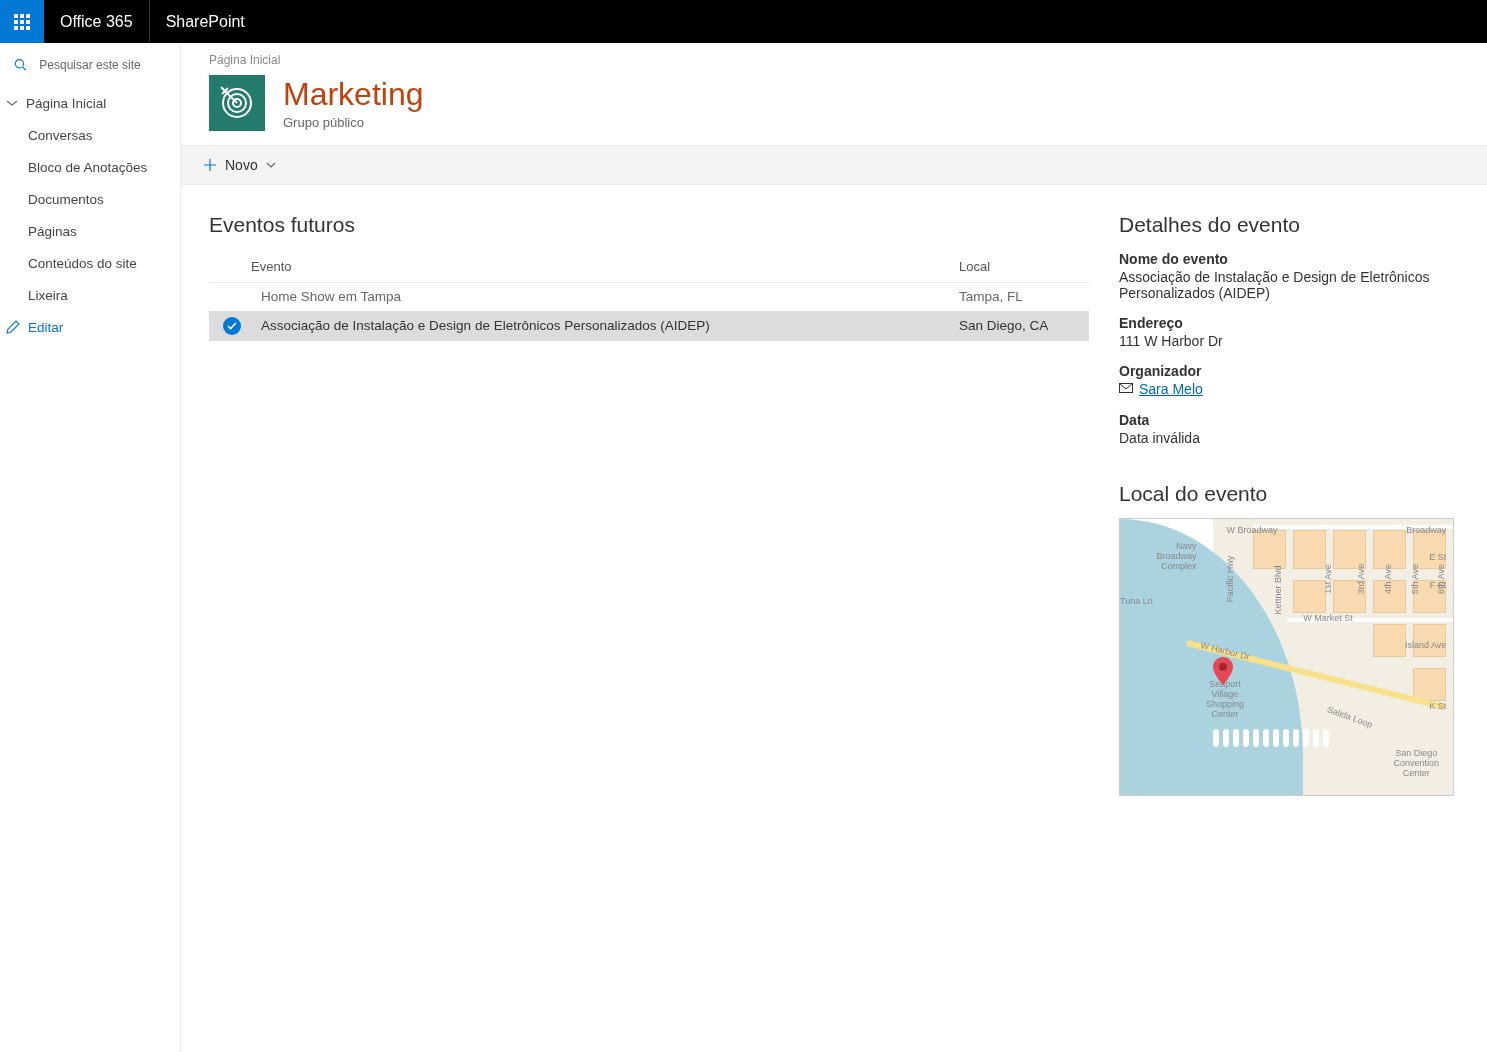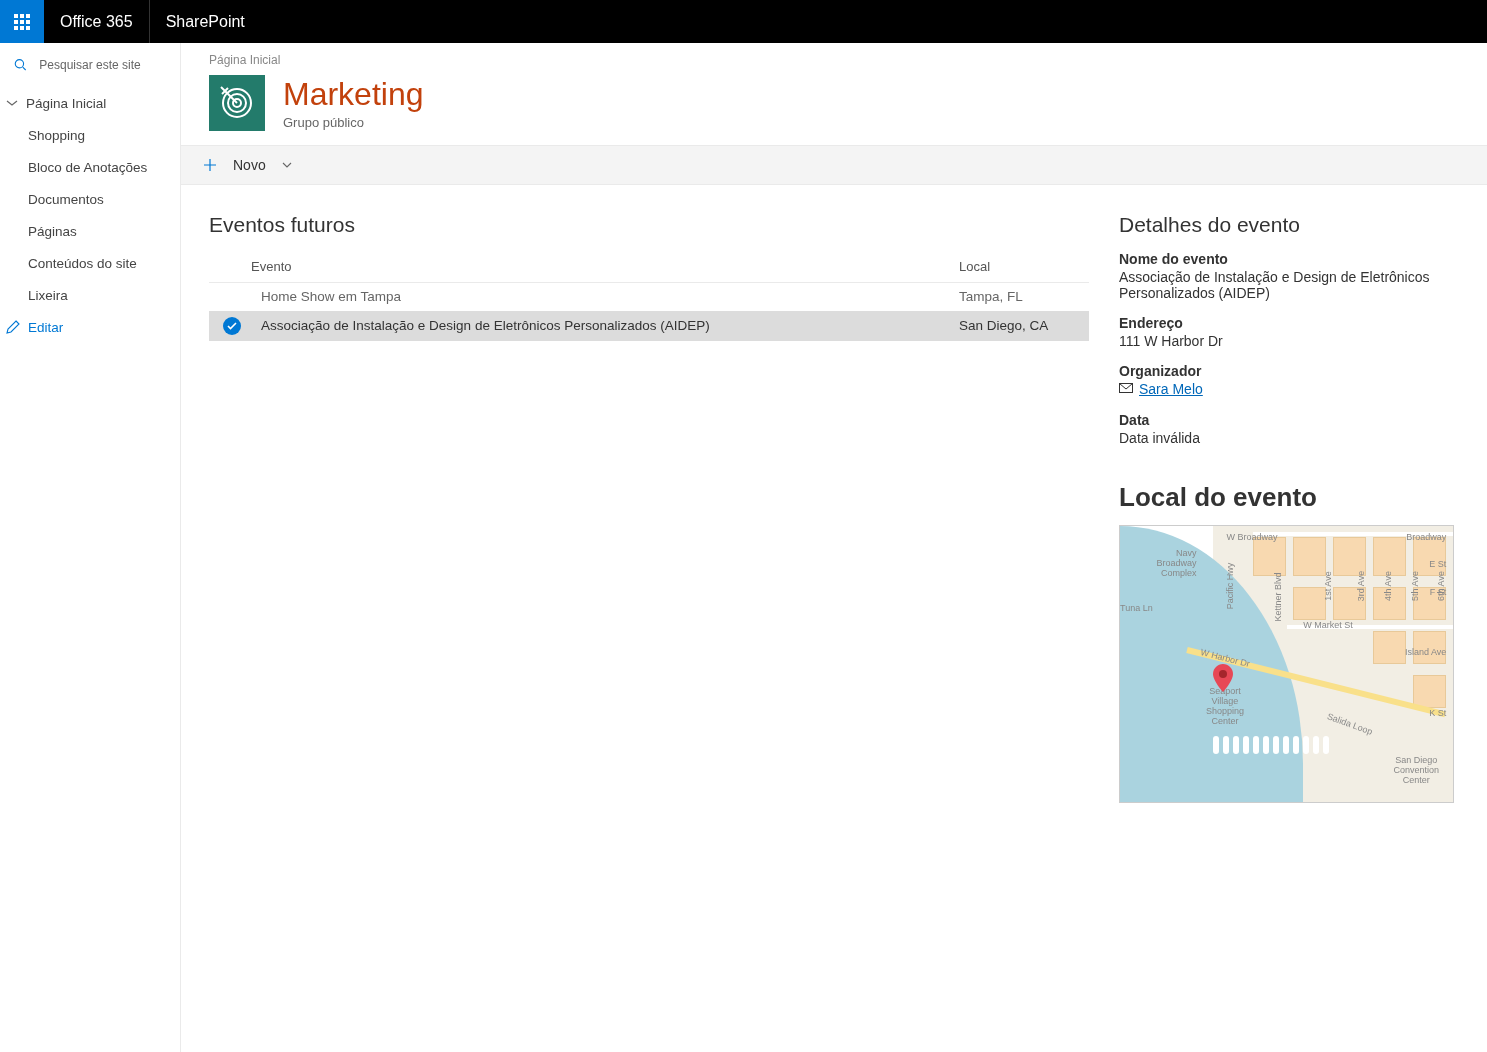--- a/index.html
+++ b/index.html
@@ -17,39 +17,39 @@
 .nav-item.home { padding-left: 6px; gap: 8px; }
 .nav-item.edit { padding-left: 6px; gap: 8px; color: #0078d4; }
 .main { flex: 1; padding: 0; }
 .breadcrumb { padding: 10px 28px 0; font-size: 12px; color: #888; }
 .header-row { display: flex; align-items: center; padding: 8px 28px 14px; gap: 18px; }
 .site-logo { width: 56px; height: 56px; background: #237b6b; display: flex; align-items: center; justify-content: center; }
 .site-logo svg { width: 36px; height: 36px; }
 .site-title-block h1 { font-size: 32px; font-weight: 300; color: #c2410c; }
 .site-title-block .subtitle { font-size: 13px; color: #666; margin-top: 2px; }
 .cmdbar { background: #f4f4f4; border-top: 1px solid #eaeaea; border-bottom: 1px solid #eaeaea; height: 40px; display: flex; align-items: center; padding: 0 14px; }
-.cmd-new { display: flex; align-items: center; gap: 16px; padding: 0 8px; cursor: pointer; color: #333; }
+.cmd-new { display: flex; align-items: center; gap: 8px; padding: 0 8px; cursor: pointer; color: #333; }
 .content-row { display: flex; gap: 30px; padding: 28px; }
 .events-col { flex: 1; }
 .details-col { width: 340px; }
 .section-title { font-size: 21px; font-weight: 300; color: #333; margin-bottom: 14px; }
 .evt-table { width: 100%; border-collapse: collapse; }
 .evt-table th { text-align: left; font-weight: 400; font-size: 13px; color: #555; padding: 8px 10px; border-bottom: 1px solid #eaeaea; }
 .evt-table th.evt-col, .evt-table td.evt-col { padding-left: 42px; }
 .evt-table td { font-size: 13.5px; color: #666; padding: 6px 10px; height: 28px; }
 .evt-table tr.row { cursor: pointer; }
 .evt-table tr.selected { background: #dcdcdc; }
 .evt-table tr.selected td { color: #333; }
 .check-cell { width: 38px; text-align: center; padding-left: 14px !important; }
 .check-cell .check { display: inline-flex; align-items: center; justify-content: center; width: 18px; height: 18px; border-radius: 50%; background: #0078d4; }
 .detail-field { margin-bottom: 14px; }
 .detail-label { font-weight: 600; font-size: 14px; color: #333; margin-bottom: 2px; }
 .detail-value { font-size: 14px; color: #333; }
 .org-link { color: #0067b8; text-decoration: underline; display: inline-flex; align-items: center; gap: 6px; cursor: pointer; }
-.map-title { font-size: 26px; font-weight: 700; color: #333; margin: 36px 0 12px; }
+.map-title { font-size: 21px; font-weight: 400; color: #333; margin: 36px 0 12px; }
 .map-box { width: 335px; height: 278px; border: 1px solid #ccc; position: relative; overflow: hidden; font-size: 9px; color: #666; }
 .map-water { position: absolute; left: 0; top: 0; width: 55%; height: 100%; background: #aad3df; border-radius: 0 200px 0 0 / 0 260px 0 0; }
 .map-land { position: absolute; right: 0; top: 0; width: 72%; height: 100%; background: #f2eee4; }
 .map-block { position: absolute; background: #f8d9b0; border: 1px solid #e8c999; }
 .map-road { position: absolute; background: #fff; }
 .map-road.h { height: 4px; }
 .map-label { position: absolute; font-size: 9px; color: #888; white-space: nowrap; }
 .map-marina { position: absolute; left: 28%; bottom: 6%; width: 50%; height: 18%; }
 .map-marina .slip { position: absolute; background: #fff; width: 6px; height: 18px; border-radius: 3px; }
 .marker { position: absolute; width: 20px; height: 28px; left: 28%; top: 50%; }
@@ -87,21 +87,21 @@
           <line x1="10.5" y1="10.5" x2="14" y2="14" stroke="#0078d4" stroke-width="1.3"></line>
         </svg>
       <input type="text" placeholder="Pesquisar este site" style="">
     </div>
     <div class="nav-item home">
       <svg width="12" height="12" viewBox="0 0 12 12">
           <path d="M1 4l5 4 5-4" fill="none" stroke="#666" stroke-width="1.2"></path>
         </svg>
       <span>Página Inicial</span>
     </div>
-    <div class="nav-item">Shopping</div>
+    <div class="nav-item">Conversas</div>
     <div class="nav-item">Bloco de Anotações</div>
     <div class="nav-item">Documentos</div>
     <div class="nav-item">Páginas</div>
     <div class="nav-item">Conteúdos do site</div>
     <div class="nav-item">Lixeira</div>
     <div class="nav-item edit">
       <svg width="14" height="14" viewBox="0 0 14 14">
           <path d="M10 1l3 3-8 8-4 1 1-4z" fill="none" stroke="#0078d4" stroke-width="1.1"></path>
         </svg>
       <span>Editar</span>

